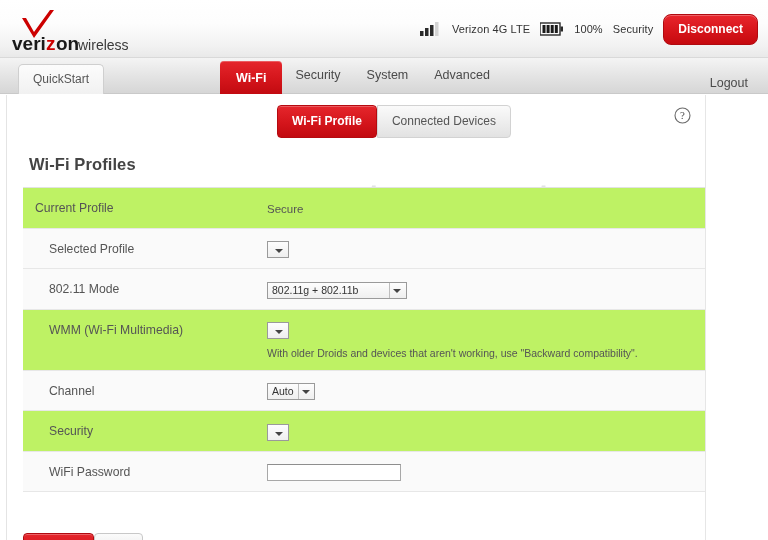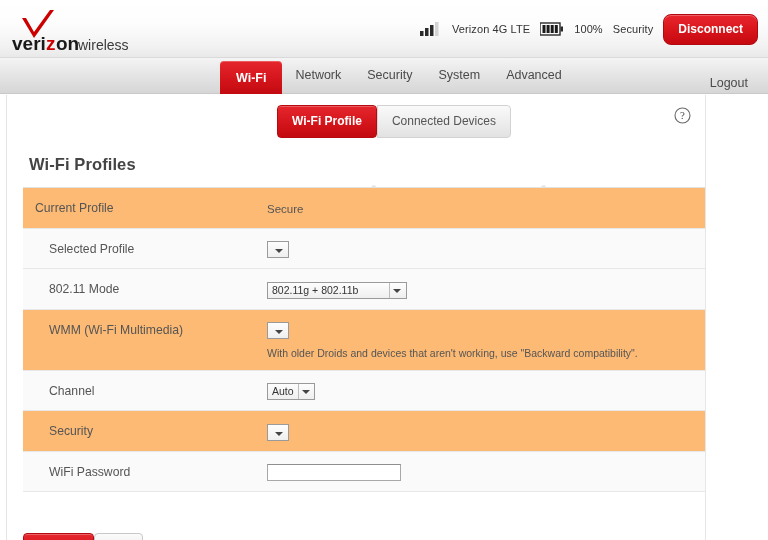--- a/index.html
+++ b/index.html
@@ -184,21 +184,21 @@
   }
   .row {
     position: relative;
     display: flex;
     align-items: flex-start;
     border-bottom: 1px solid #e7e7e7;
     min-height: 36px;
     padding: 11px 0 10px;
   }
   .row.alt { background: #fafafa; }
-  .row.plain { background: #fdba74; }
+  .row.plain { background: #bef264; }
   .row-label {
     width: 244px;
     font-size: 12.2px;
     color: #555;
     padding-left: 12px;
     line-height: 18px;
     flex: none;
   }
   .row-label.indent { padding-left: 26px; }
   .row-value {
@@ -342,24 +342,24 @@
           <rect x="20.5" y="4.5" width="2.5" height="5" fill="#2a2a2a"></rect>
         </svg>
       </span>
       <span class="hdr-text">100%</span>
       <span class="hdr-text">Security</span>
       <button class="disconnect-btn">Disconnect</button>
     </div>
   </div>
 
   <div class="navbar">
+    <div class="quickstart">QuickStart</div>
 
     <div class="main-tabs">
       <div class="mtab active">Wi-Fi</div>
-      <div class="mtab">Network</div>
       <div class="mtab">Security</div>
       <div class="mtab">System</div>
       <div class="mtab">Advanced</div>
     </div>
 
     <div class="logout">Logout</div>
   </div>
 
   <div class="panel">
 

